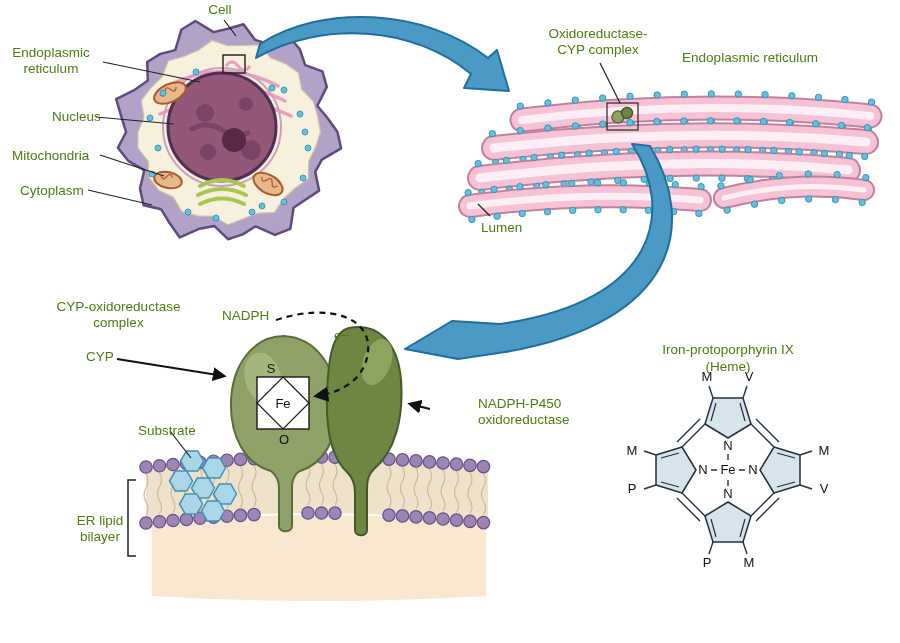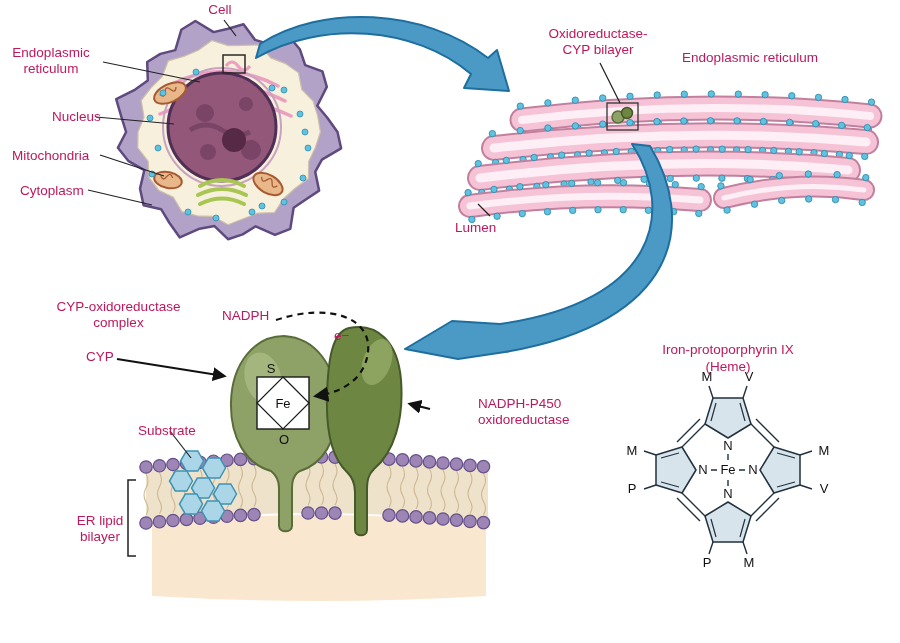--- a/index.html
+++ b/index.html
@@ -1,19 +1,19 @@
 <!DOCTYPE html>
 <html><head>
 <meta charset="utf-8">
 <style>
   html,body{margin:0;padding:0;background:#fff;}
   #stage{position:relative;width:900px;height:643px;background:#fff;overflow:hidden;
          font-family:"Liberation Sans",sans-serif;}
   #art{position:absolute;left:0;top:0;}
-  .lbl{position:absolute;font-size:13.5px;line-height:1.18;color:#be185d;}
+  .lbl{position:absolute;font-size:13.5px;line-height:1.18;color:#4d7c0f;}
   .c{text-align:center;}
   text{font-family:"Liberation Sans",sans-serif;}
   .hm{font-size:13px;fill:#111;text-anchor:middle;}
 </style>
 </head>
 <body>
 
 <div id="stage">
 
 <svg id="art" width="900" height="643" viewBox="0 0 900 643">
@@ -361,23 +361,23 @@
     <text class="hm" x="21" y="97">M</text>
   </g>
 </svg>
 
 <div class="lbl c" style="left:190px;top:2px;width:60px;">Cell</div>
 <div class="lbl c" style="left:0px;top:45px;width:102px;">Endoplasmic reticulum</div>
 <div class="lbl" style="left:52px;top:109px;">Nucleus</div>
 <div class="lbl" style="left:12px;top:148px;">Mitochondria</div>
 <div class="lbl" style="left:20px;top:183px;">Cytoplasm</div>
 
-<div class="lbl c" style="left:536px;top:26px;width:124px;">Oxidoreductase-CYP bilayer</div>
+<div class="lbl c" style="left:536px;top:26px;width:124px;">Oxidoreductase-CYP complex</div>
 <div class="lbl c" style="left:662px;top:50px;width:176px;">Endoplasmic reticulum</div>
-<div class="lbl" style="left:455px;top:220px;text-align:right;">Lumen</div>
+<div class="lbl" style="left:481px;top:220px;text-align:right;">Lumen</div>
 
 <div class="lbl c" style="left:36px;top:299px;width:165px;">CYP-oxidoreductase complex</div>
 <div class="lbl" style="left:222px;top:308px;">NADPH</div>
 <div class="lbl" style="left:334px;top:328px;">e−</div>
 <div class="lbl" style="left:86px;top:349px;">CYP</div>
 <div class="lbl" style="left:138px;top:423px;">Substrate</div>
 <div class="lbl" style="left:434px;top:396px;width:112px;margin-left:44px;">NADPH-P450 oxidoreductase</div>
 <div class="lbl c" style="left:74px;top:487px;width:52px;margin-top:26px;">ER lipid bilayer</div>
 
 <div class="lbl c" style="left:628px;top:359px;width:200px;">(Heme)</div>

